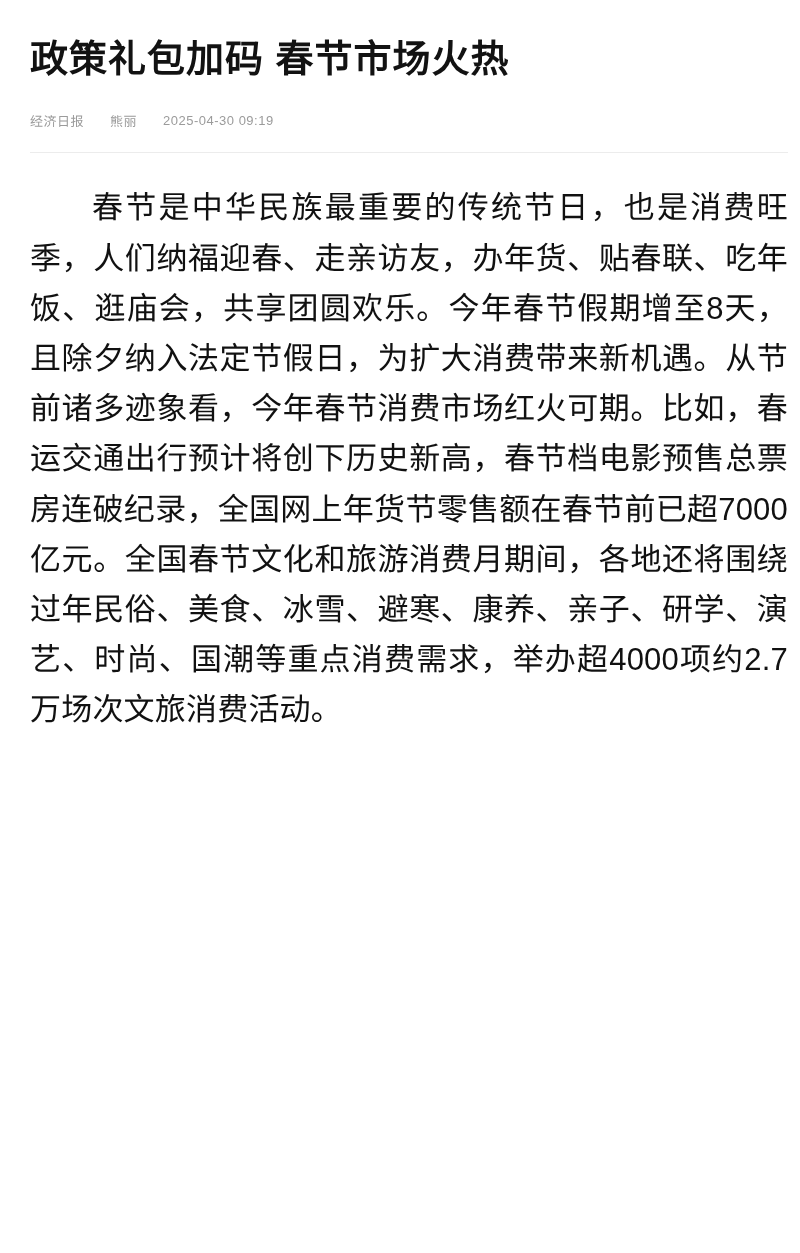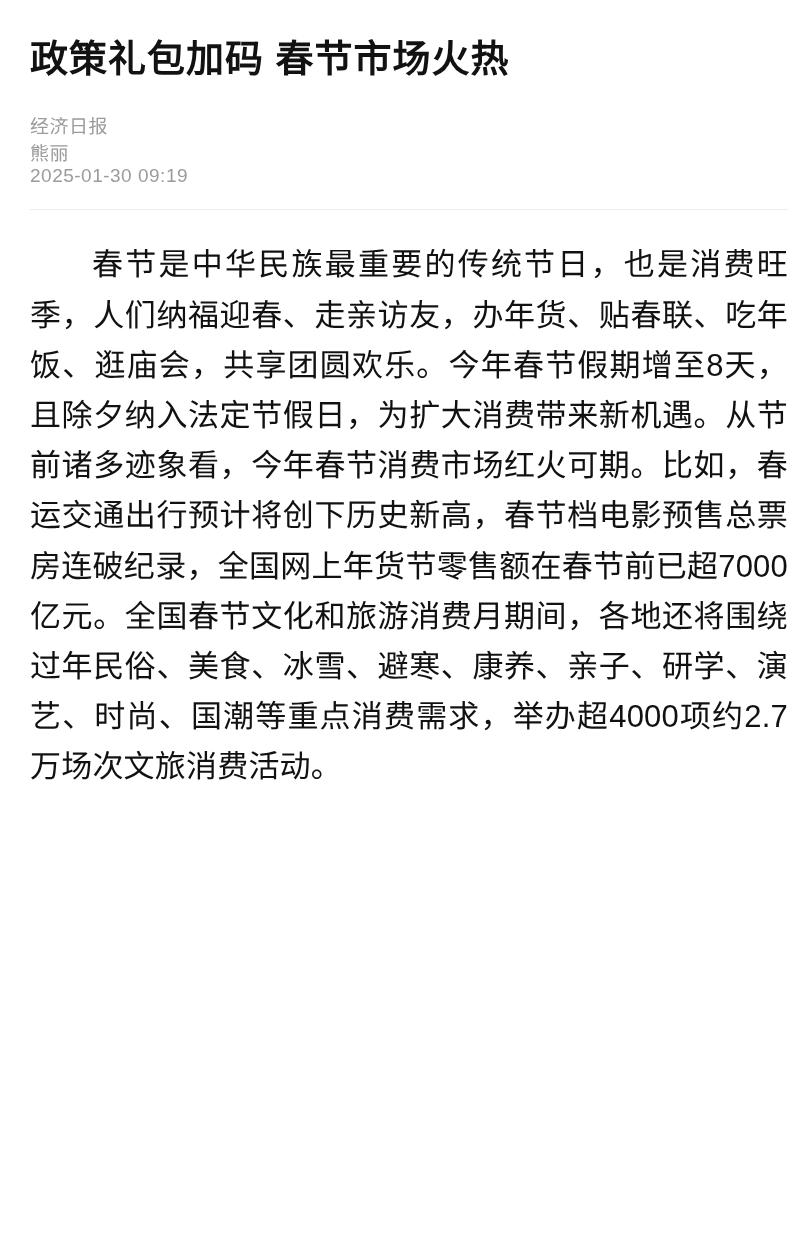--- a/index.html
+++ b/index.html
@@ -21,26 +21,25 @@
   .article-title {
     font-size: 38px;
     line-height: 1.35;
     font-weight: 700;
     letter-spacing: 1px;
     color: #121212;
     margin: 6px 0 0 0;
   }
   .meta-row {
     display: flex;
-    align-items: flex-start;
+    align-items: center;
     margin-top: 26px;
-    font-size: 19px;
+    font-size: 13px;
     color: #9b9b9b;
     letter-spacing: 0.5px;
-    flex-direction: column;
   }
   .meta-source { margin-right: 26px; }
   .meta-author { margin-right: 26px; }
   .meta-date { white-space: nowrap; }
   .divider {
     height: 1px;
     background: #ececec;
     margin: 22px 0 0 0;
     width: 100%;
   }
@@ -62,21 +61,21 @@
 </head>
 <body>
 
 <div class="article">
 
   <h1 class="article-title">政策礼包加码 春节市场火热</h1>
 
   <div class="meta-row">
     <span class="meta-source">经济日报</span>
     <span class="meta-author">熊丽</span>
-    <span class="meta-date">2025-01-30 09:19</span>
+    <span class="meta-date">2025-04-30 09:19</span>
   </div>
 
   <div class="divider"></div>
 
   <div class="body-text">
     <p>春节是中华民族最重要的传统节日，也是消费旺季，人们纳福迎春、走亲访友，办年货、贴春联、吃年饭、逛庙会，共享团圆欢乐。今年春节假期增至8天，且除夕纳入法定节假日，为扩大消费带来新机遇。从节前诸多迹象看，今年春节消费市场红火可期。比如，春运交通出行预计将创下历史新高，春节档电影预售总票房连破纪录，全国网上年货节零售额在春节前已超7000亿元。全国春节文化和旅游消费月期间，各地还将围绕过年民俗、美食、冰雪、避寒、康养、亲子、研学、演艺、时尚、国潮等重点消费需求，举办超4000项约2.7万场次文旅消费活动。</p>
   </div>
 
 </div>
 

